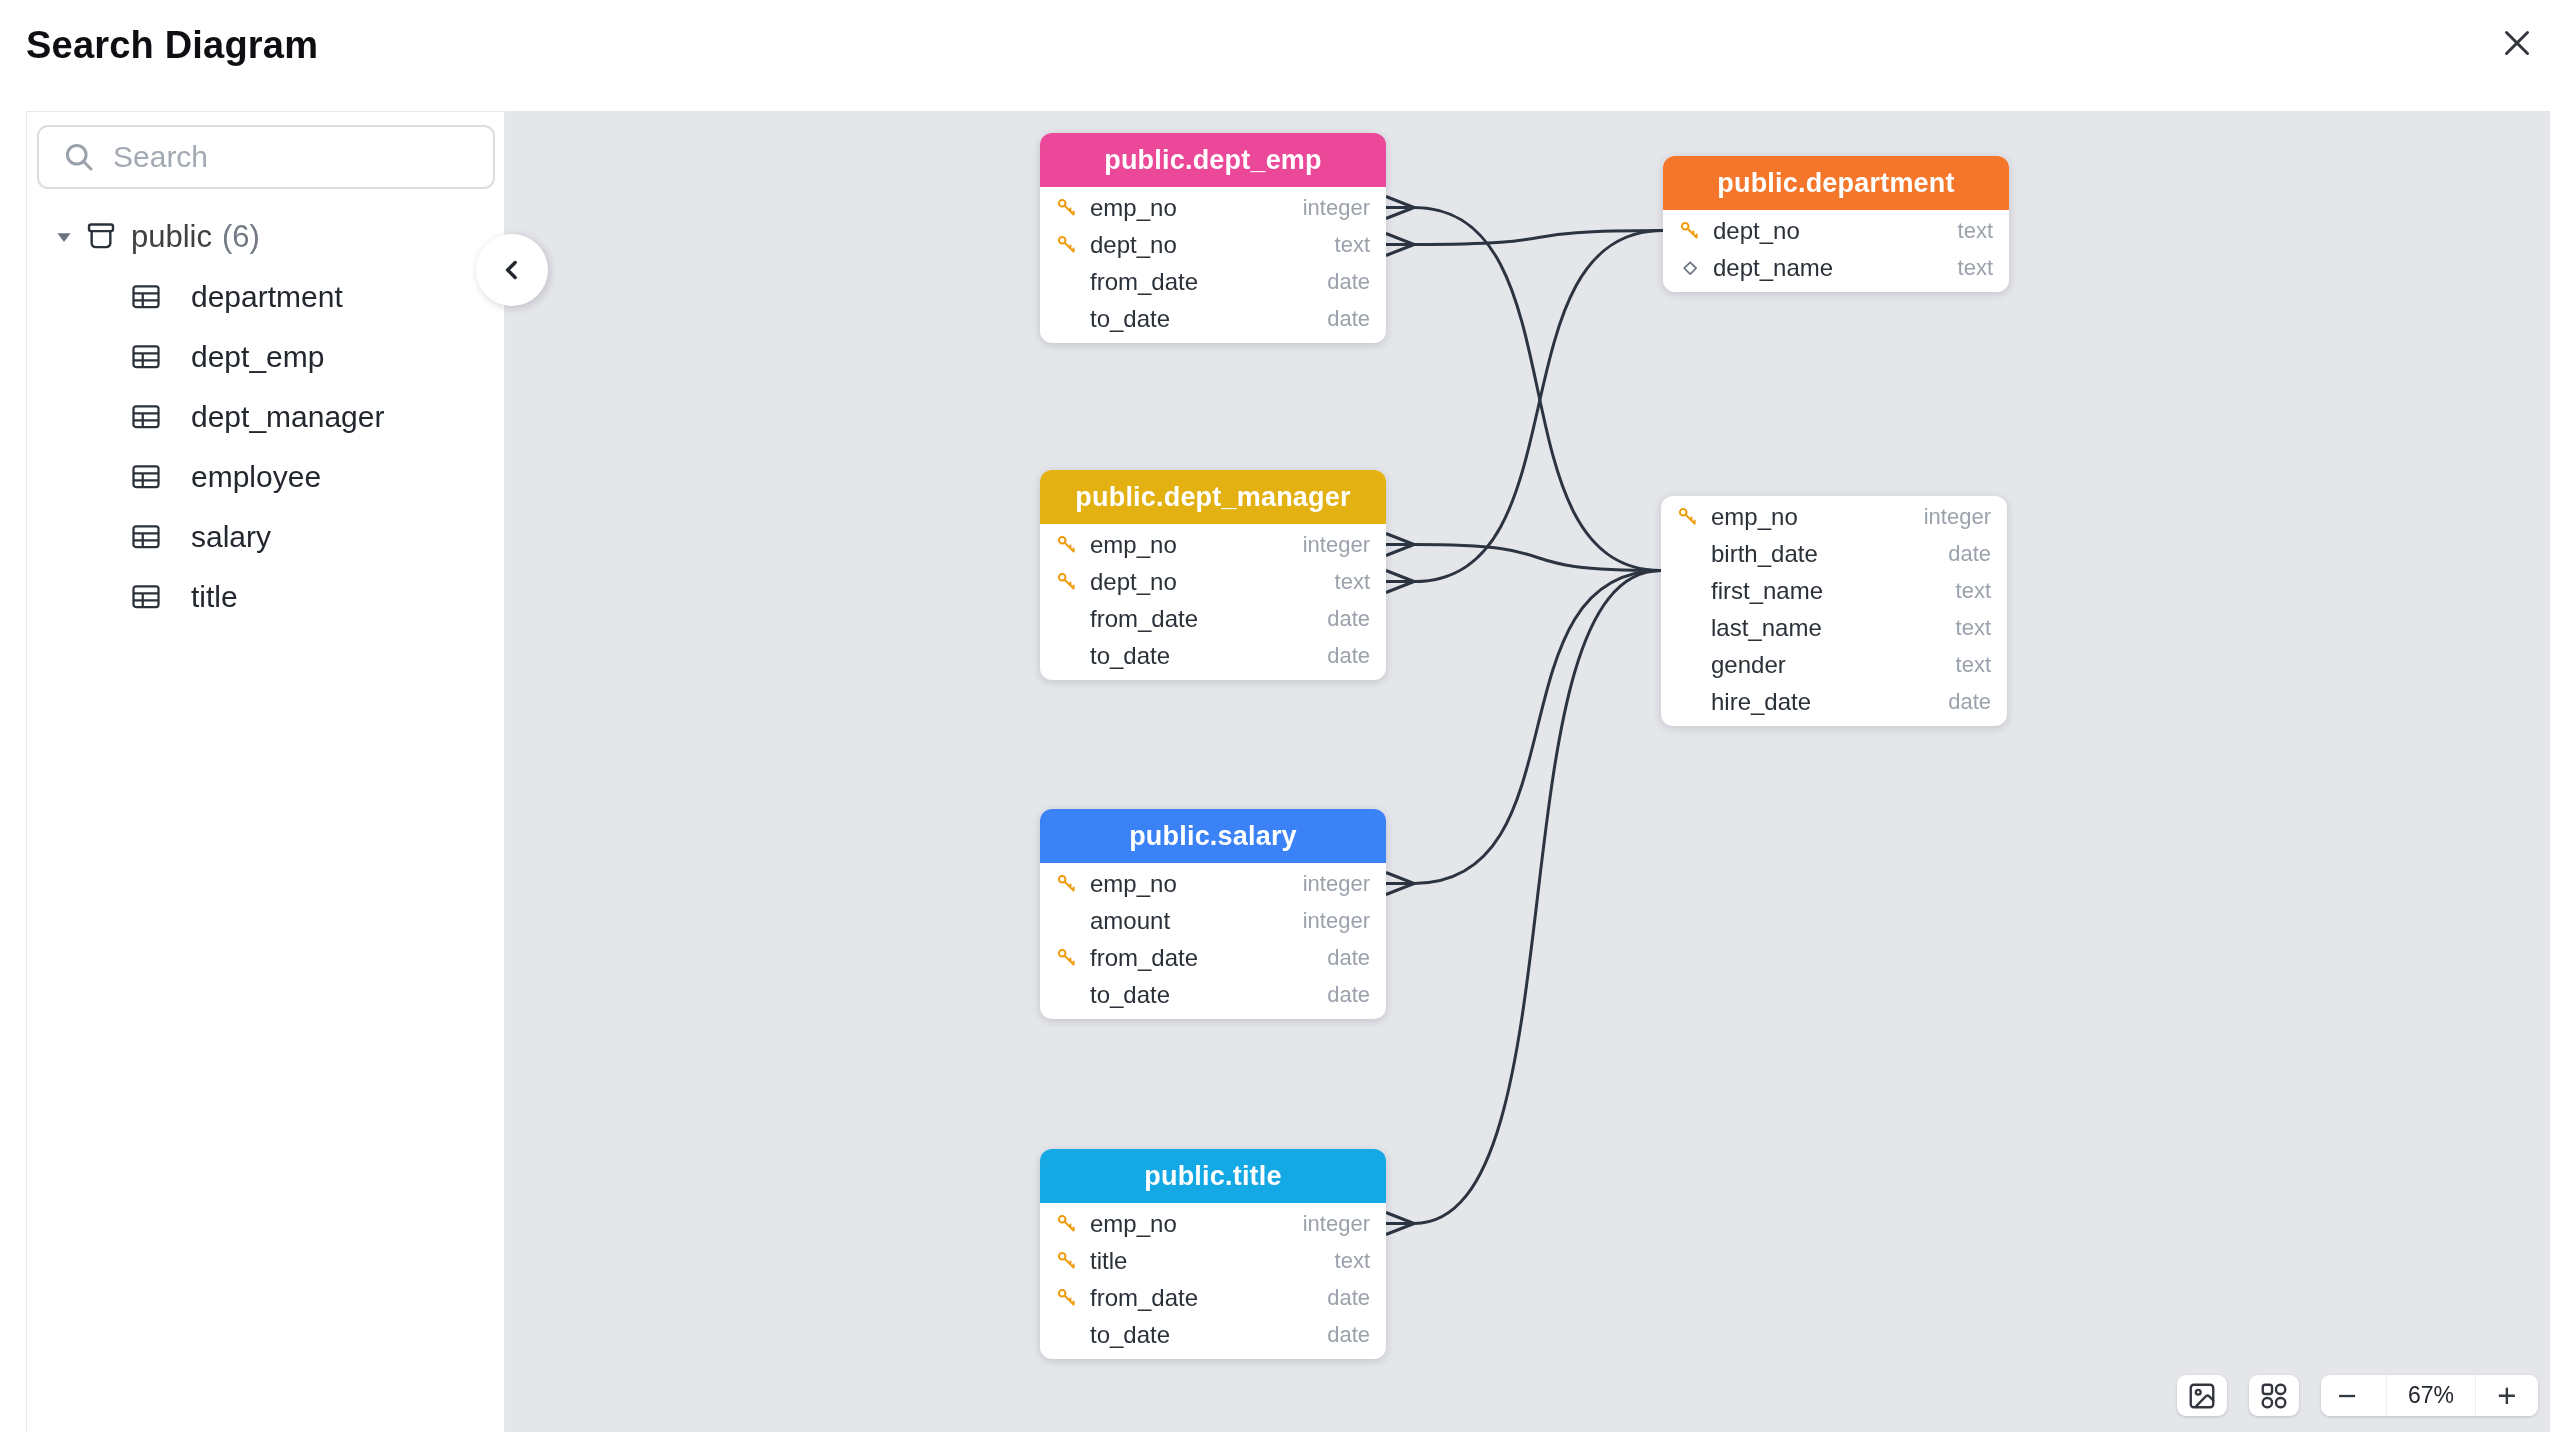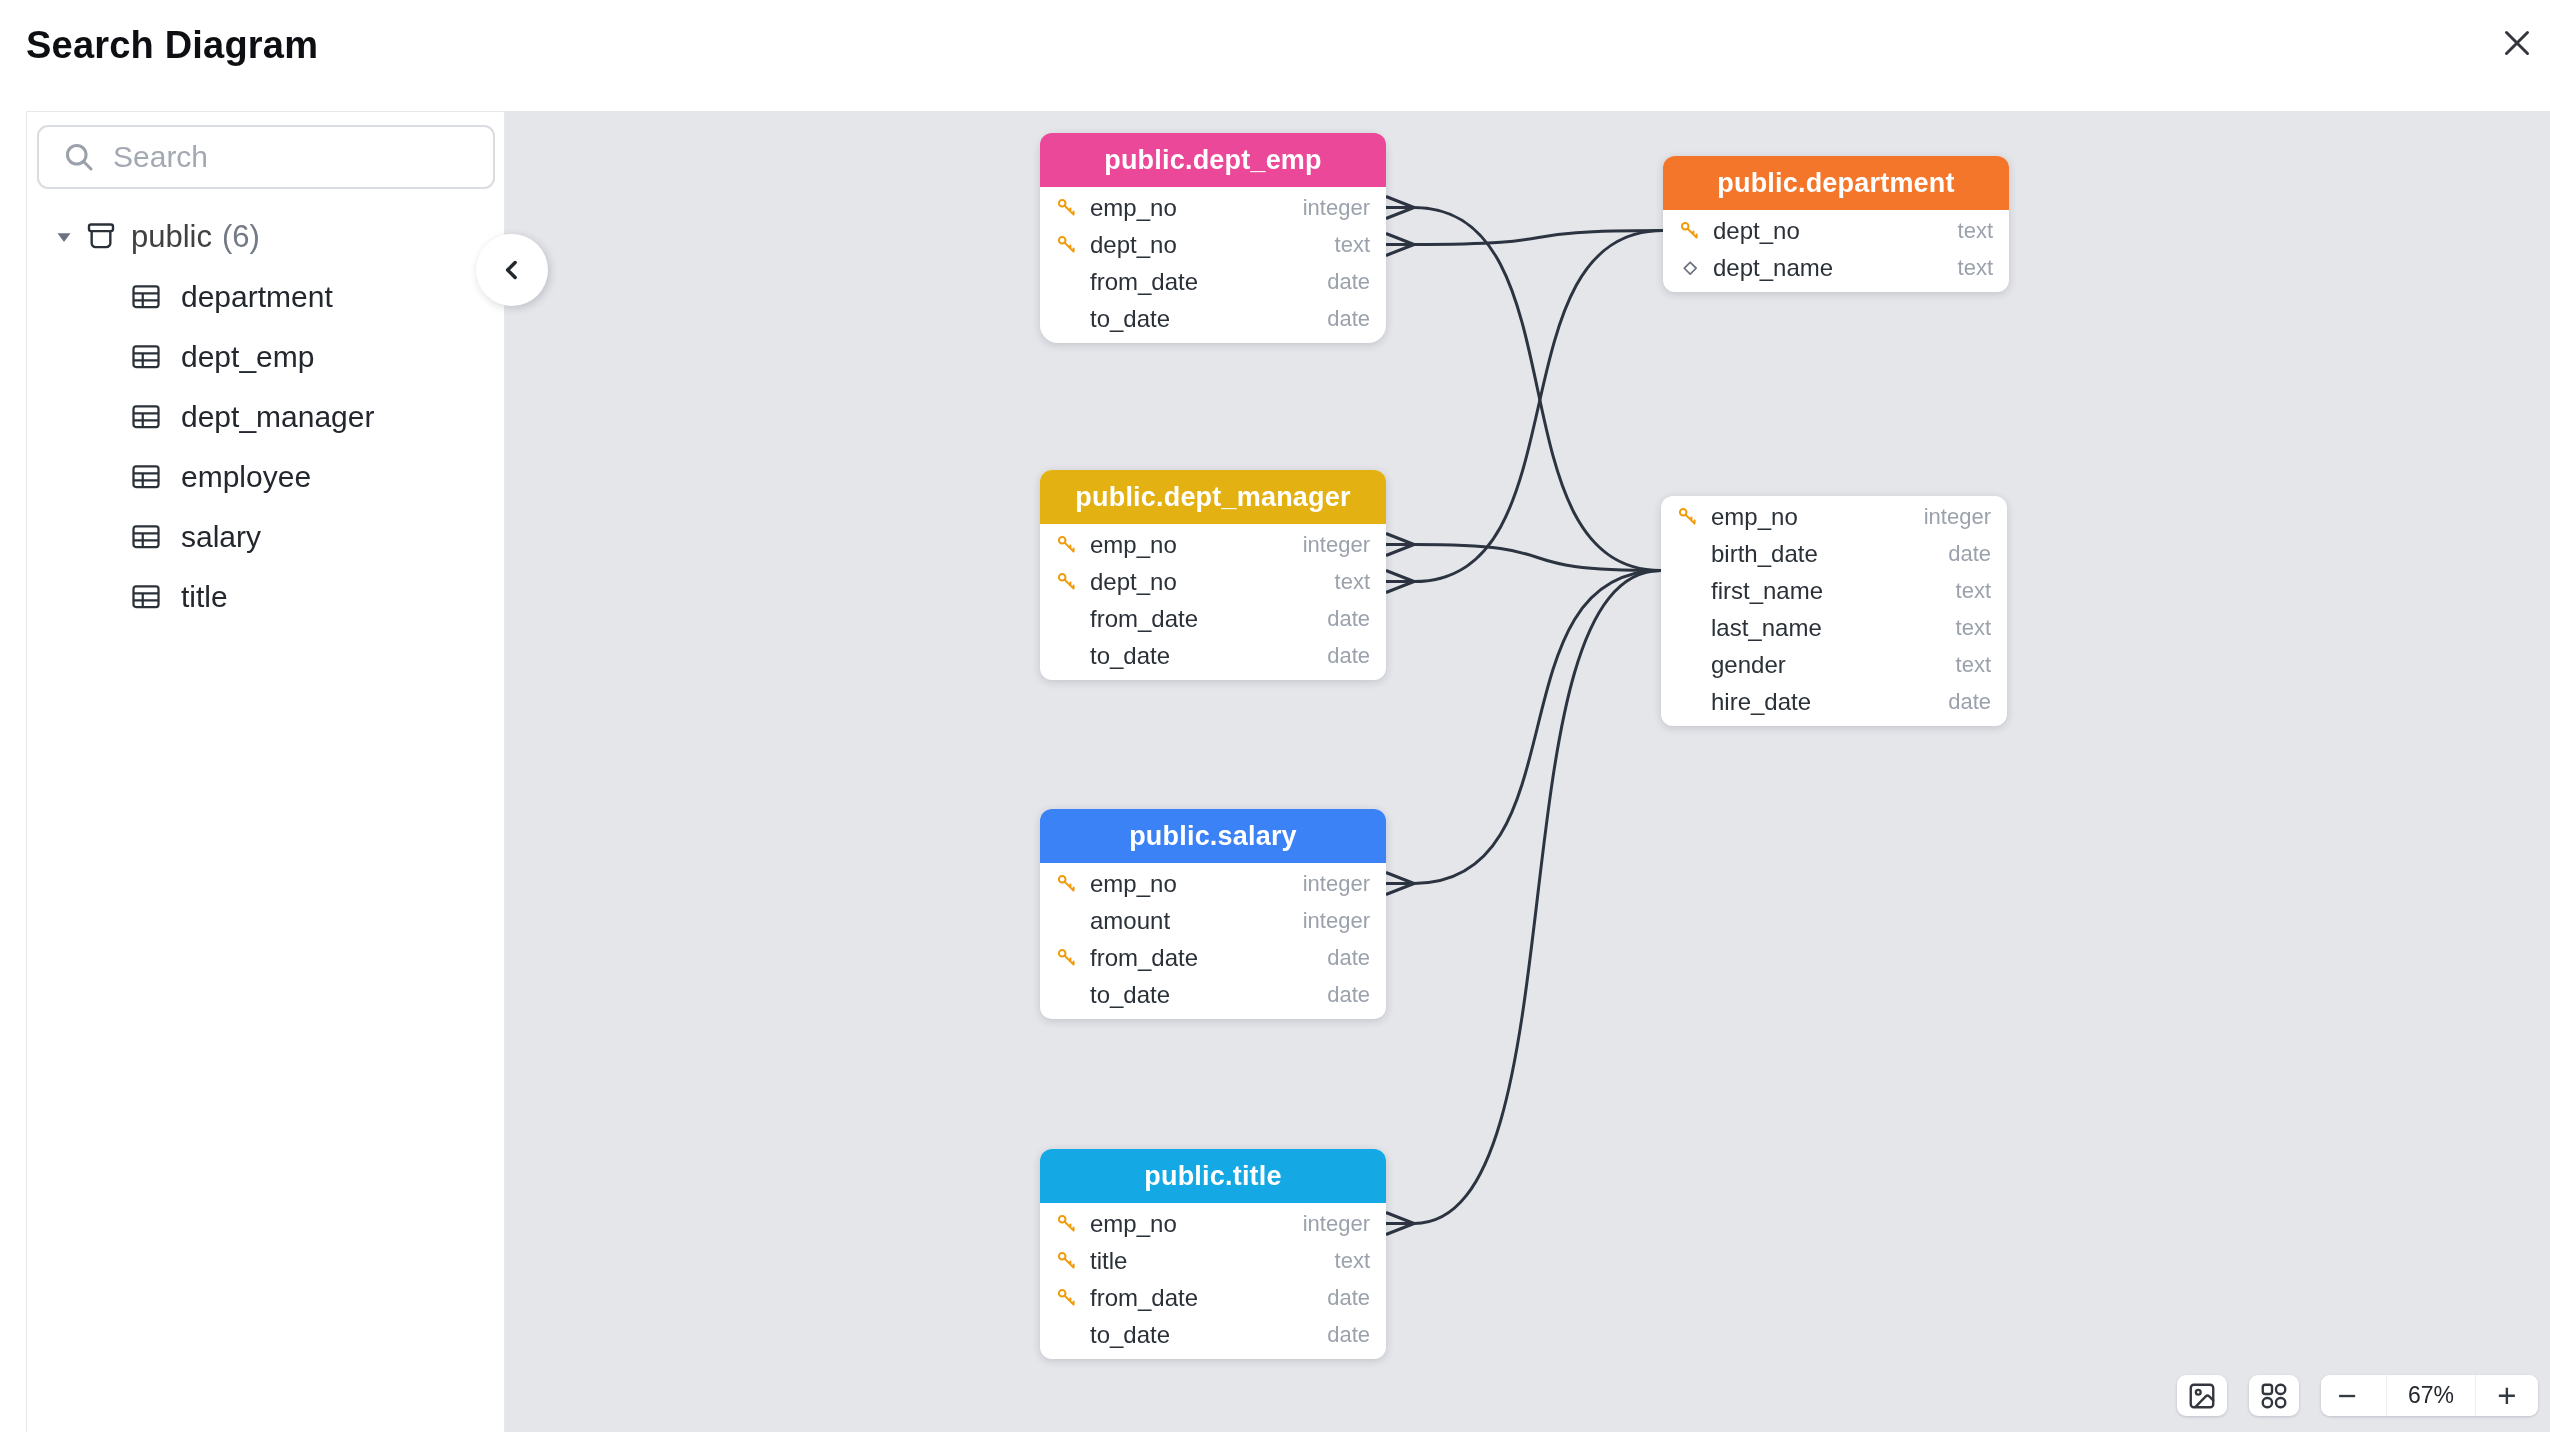--- a/index.html
+++ b/index.html
@@ -21,21 +21,21 @@
   .search-box svg{margin-left:22px;flex:0 0 auto;}
   .search-input{border:none;outline:none;flex:1;height:100%;font-size:30px;color:#374151;background:transparent;padding-left:16px;font-family:inherit;}
   .search-input::placeholder{color:#a3a9b3;}
   .tree{position:absolute;left:0;top:95px;width:100%;}
   .tree-row{height:60px;display:flex;align-items:center;cursor:pointer;}
   .schema-row{padding-left:24px;}
   .schema-row .caret{width:34px;display:flex;justify-content:flex-start;}
   .schema-label{font-size:31px;color:#404040;margin-left:14px;}
   .schema-count{font-size:31px;color:#737a85;margin-left:10px;}
   .table-row-item{padding-left:104px;}
-  .table-row-item .item-label{font-size:30px;color:#23272e;margin-left:20px;}
+  .table-row-item .item-label{font-size:30px;color:#23272e;margin-left:30px;}
   
   .collapse-btn{position:absolute;left:476px;top:234px;width:72px;height:72px;border-radius:50%;background:#fff;border:none;
     box-shadow:2px 2px 8px rgba(15,23,42,.18);cursor:pointer;z-index:4;display:flex;align-items:center;justify-content:center;}
   
   .canvas{position:absolute;left:505px;top:111px;width:2045px;height:1321px;background:#e5e6ea;overflow:hidden;}
   .edges-svg{position:absolute;left:0;top:0;z-index:1;}
   .table-card{position:absolute;width:346px;border-radius:12px;background:#fff;z-index:2;
     box-shadow:0 2px 8px rgba(15,23,42,.16);cursor:grab;}
   .table-card-header{height:54px;border-radius:12px 12px 0 0;display:flex;align-items:center;justify-content:center;
     color:#fff;font-size:27px;font-weight:700;letter-spacing:.2px;}
@@ -166,21 +166,21 @@
       <g>
         <path d="M 909 772.5 C 1079 772.5, 986 459.5, 1156 459.5" stroke="#2b3440" stroke-width="3" fill="none" stroke-linecap="round"></path>
         <path d="M 909 772.5 L 881 761.5 M 909 772.5 L 881 772.5 M 909 772.5 L 881 783.5" stroke="#2b3440" stroke-width="3" fill="none"></path>
       </g>
       <g>
         <path d="M 909 1112.5 C 1079 1112.5, 986 459.5, 1156 459.5" stroke="#2b3440" stroke-width="3" fill="none" stroke-linecap="round"></path>
         <path d="M 909 1112.5 L 881 1101.5 M 909 1112.5 L 881 1112.5 M 909 1112.5 L 881 1123.5" stroke="#2b3440" stroke-width="3" fill="none"></path>
       </g>
     </svg>
   <div id="cards-layer">
-  <div class="table-card" style="left: 535px; top: 22px; width: 346px; border-radius: 18px;">
+  <div class="table-card" style="left: 535px; top: 22px; width: 346px;">
     <div class="table-card-header" style="background: rgb(236, 72, 153);">public.dept_emp</div>
     <div class="table-card-body">
   <div class="field-row">
     <span class="field-icon">
       <svg class="ic-key" width="24" height="24" viewBox="0 0 24 24" fill="none" stroke="#f09b0c" stroke-width="2" stroke-linecap="round" stroke-linejoin="round">
         <circle cx="7.2" cy="7.2" r="3.3"></circle>
                 <path d="M9.7 9.7 L18.6 18.6 M18.6 18.6 v-3.1 M15.4 15.4 v-2.8"></path>
       </svg>
 
     </span>

